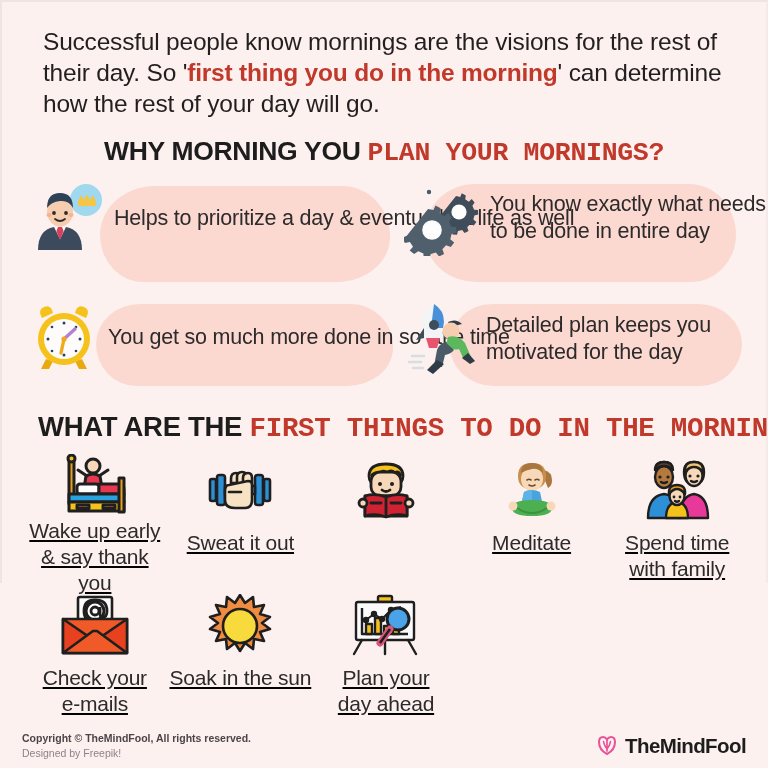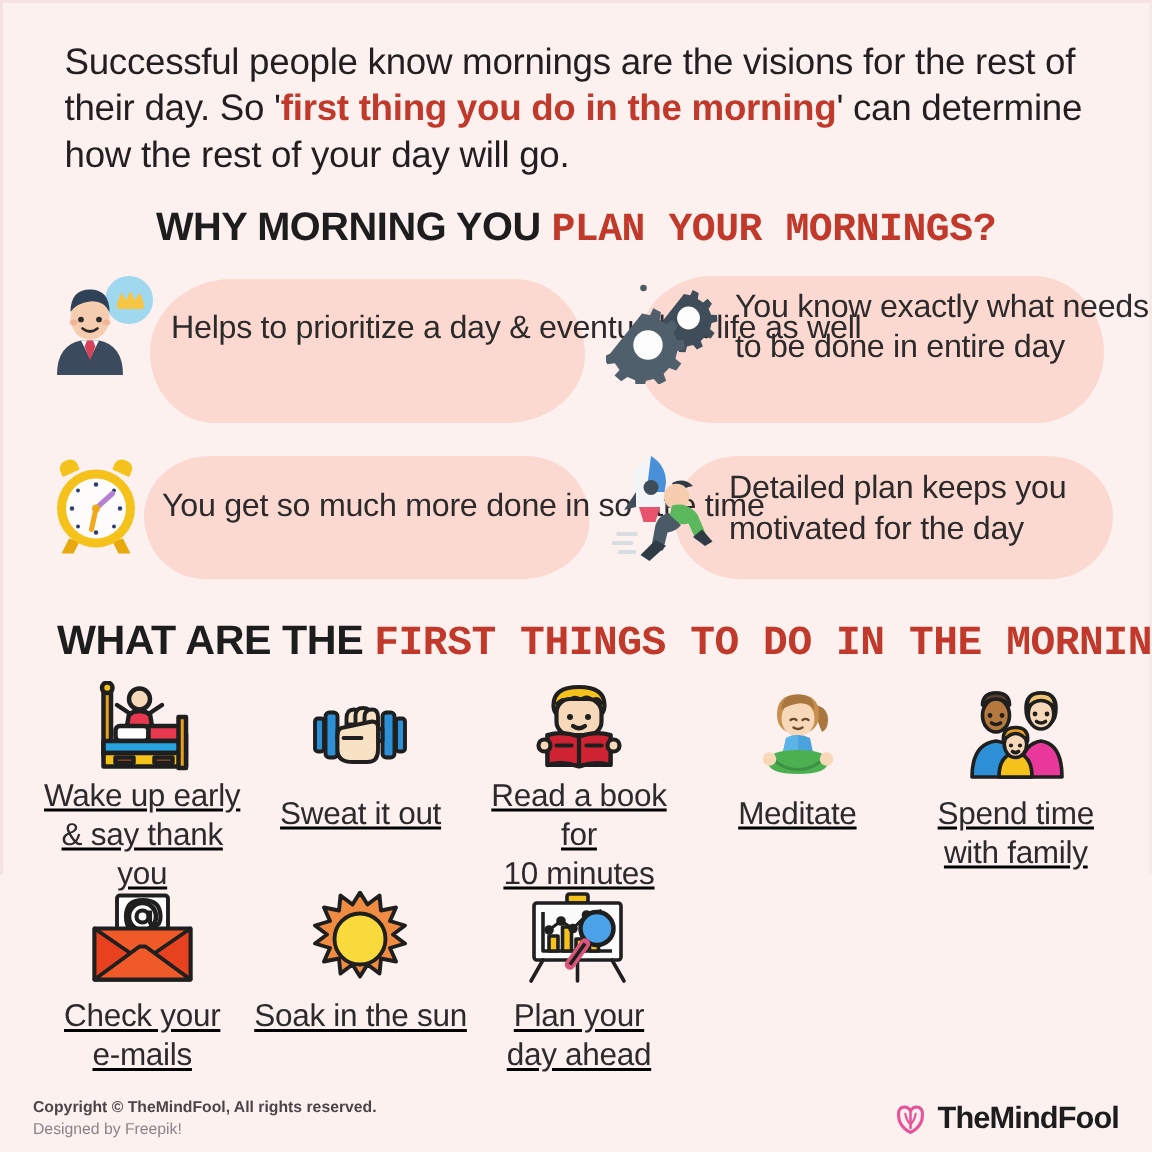--- a/index.html
+++ b/index.html
@@ -159,21 +159,21 @@
     font-size: 10.5px;
     line-height: 15px;
     color: #8d8288;
     font-weight: normal;
   }
   #brand {
     position: absolute;
     right: 20px;
     top: 732px;
     display: flex;
-    align-items: flex-end;
+    align-items: center;
     gap: 7px;
   }
   #brand .bname {
     font-size: 20.5px;
     font-weight: bold;
     color: #1d1d1d;
     letter-spacing: -0.6px;
   }
 </style>
 </head>
@@ -333,22 +333,20 @@
             <path d="M10 36 h42 v20 h-42 z" fill="#c62font"></path>
             <path d="M10 36 q10 -3 21 1 q11 -4 21 -1 v20 q-10 -3 -21 1 q-11 -4 -21 -1 z" fill="#cf2233"></path>
             <path d="M31 37 v20" fill="none"></path>
             <path d="M16 43 h10" stroke-linecap="round" fill="none"></path>
             <path d="M36 43 h10" stroke-linecap="round" fill="none"></path>
             <circle cx="8" cy="43" r="4" fill="#f7d9ba"></circle>
             <circle cx="54" cy="43" r="4" fill="#f7d9ba"></circle>
           </g>
         </svg>
       </div>
-      <div class="alabel">Read a book for
-10 minutes</div>
     </div>
 
     <div class="activity">
       <div class="aicon">
         <svg width="60" height="62" viewBox="0 0 60 62">
           <path d="M42 10 q8 2 8 10 q0 6 -4 8 l-4 -10 z" fill="#a8763e"></path>
           <path d="M16 16 q0 -13 14 -13 q14 0 14 13 q0 13 -14 13 q-14 0 -14 -13 z" fill="#c98f4e"></path>
           <ellipse cx="30" cy="19" rx="11" ry="12" fill="#f7d9ba"></ellipse>
           <path d="M19 13 q0 -10 11 -10 q11 0 11 10 q-5 -5 -11 -4 q-6 1 -11 4 z" fill="#a8763e"></path>
           <path d="M25 20 q2 -1.5 4 0" stroke="#6b4a2a" stroke-width="1.6" fill="none" stroke-linecap="round"></path>

